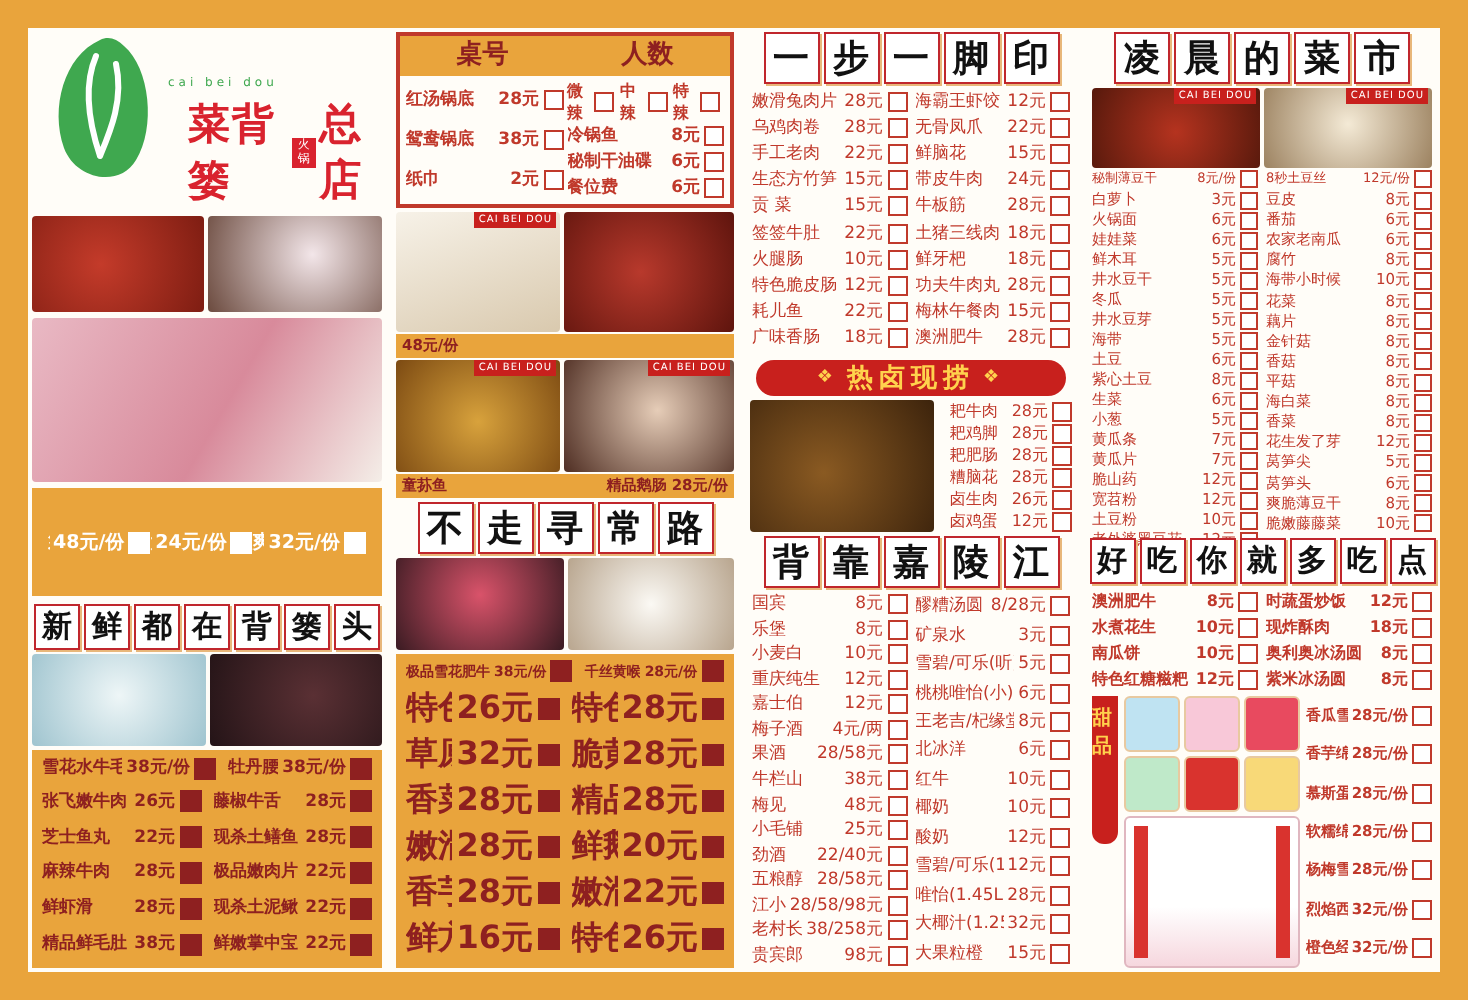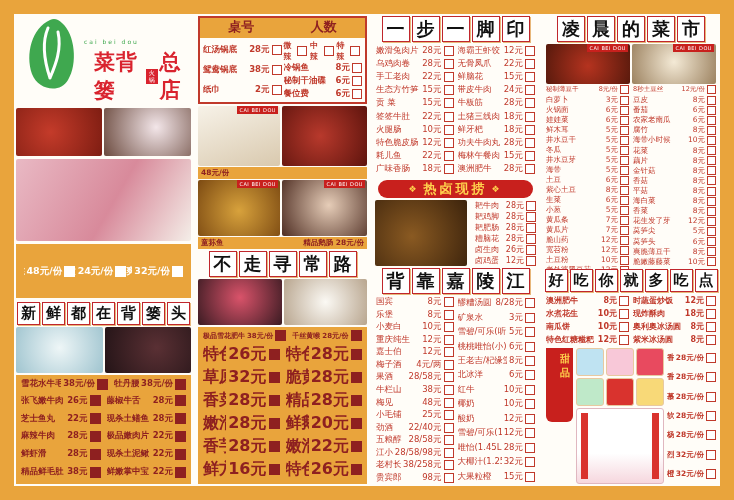--- a/index.html
+++ b/index.html
@@ -86,21 +86,21 @@
   .veg .list{flex:1;}
   .capline{display:flex;gap:4px;padding:0 4px;height:11px;}
   .capline .row{flex:1;font-size:6.5px;}
   .capline .cb{width:7px;height:7px;}
   .snacks{height:52px;display:flex;gap:4px;padding:0 4px;}
   .snacks .list{flex:1;}
   .snacks .row{font-size:8px;font-weight:bold;}
   .dessert{flex:1;display:flex;gap:3px;padding:2px 4px;}
   .dribbon{width:13px;background:#c8201d;color:#ffd24d;font-size:10px;font-weight:bold;
            display:flex;flex-direction:column;align-items:center;justify-content:flex-start;
-           padding-top:4px;border-radius:0 0 6px 6px;height:70px;padding-left:14px;}
+           padding-top:4px;border-radius:0 0 6px 6px;height:70px;}
   .cards{width:88px;display:flex;flex-direction:column;gap:2px;}
   .cardgrid{display:grid;grid-template-columns:repeat(3,1fr);gap:2px;}
   .card{height:26px;border-radius:3px;border:1px solid #e8c9a0;}
   .bigcard{flex:1;border-radius:3px;background:linear-gradient(180deg,#fff 60%,#f6d7de);
            border:1px solid #e0b7c0;position:relative;}
   .bigcard::before{content:"";position:absolute;left:4px;top:4px;bottom:4px;width:7px;background:#d9332e;}
   .bigcard::after{content:"";position:absolute;right:4px;top:4px;bottom:4px;width:7px;background:#d9332e;}
   .dlist{flex:1;}
   .dlist .row{font-size:7.5px;font-weight:bold;}
 

